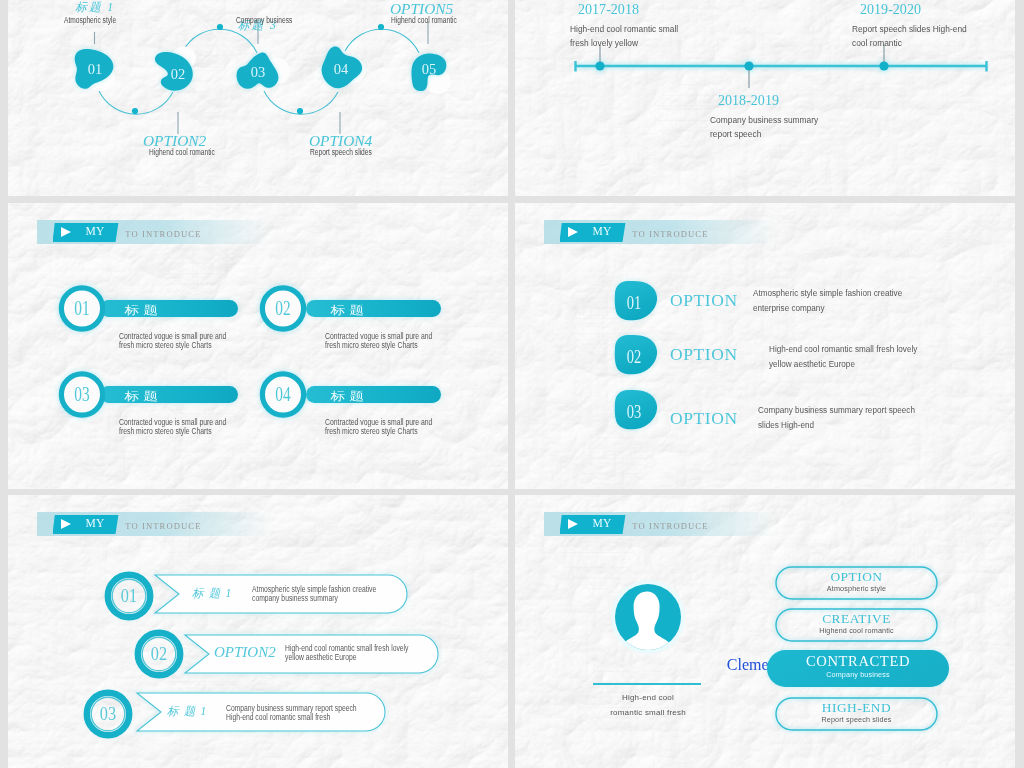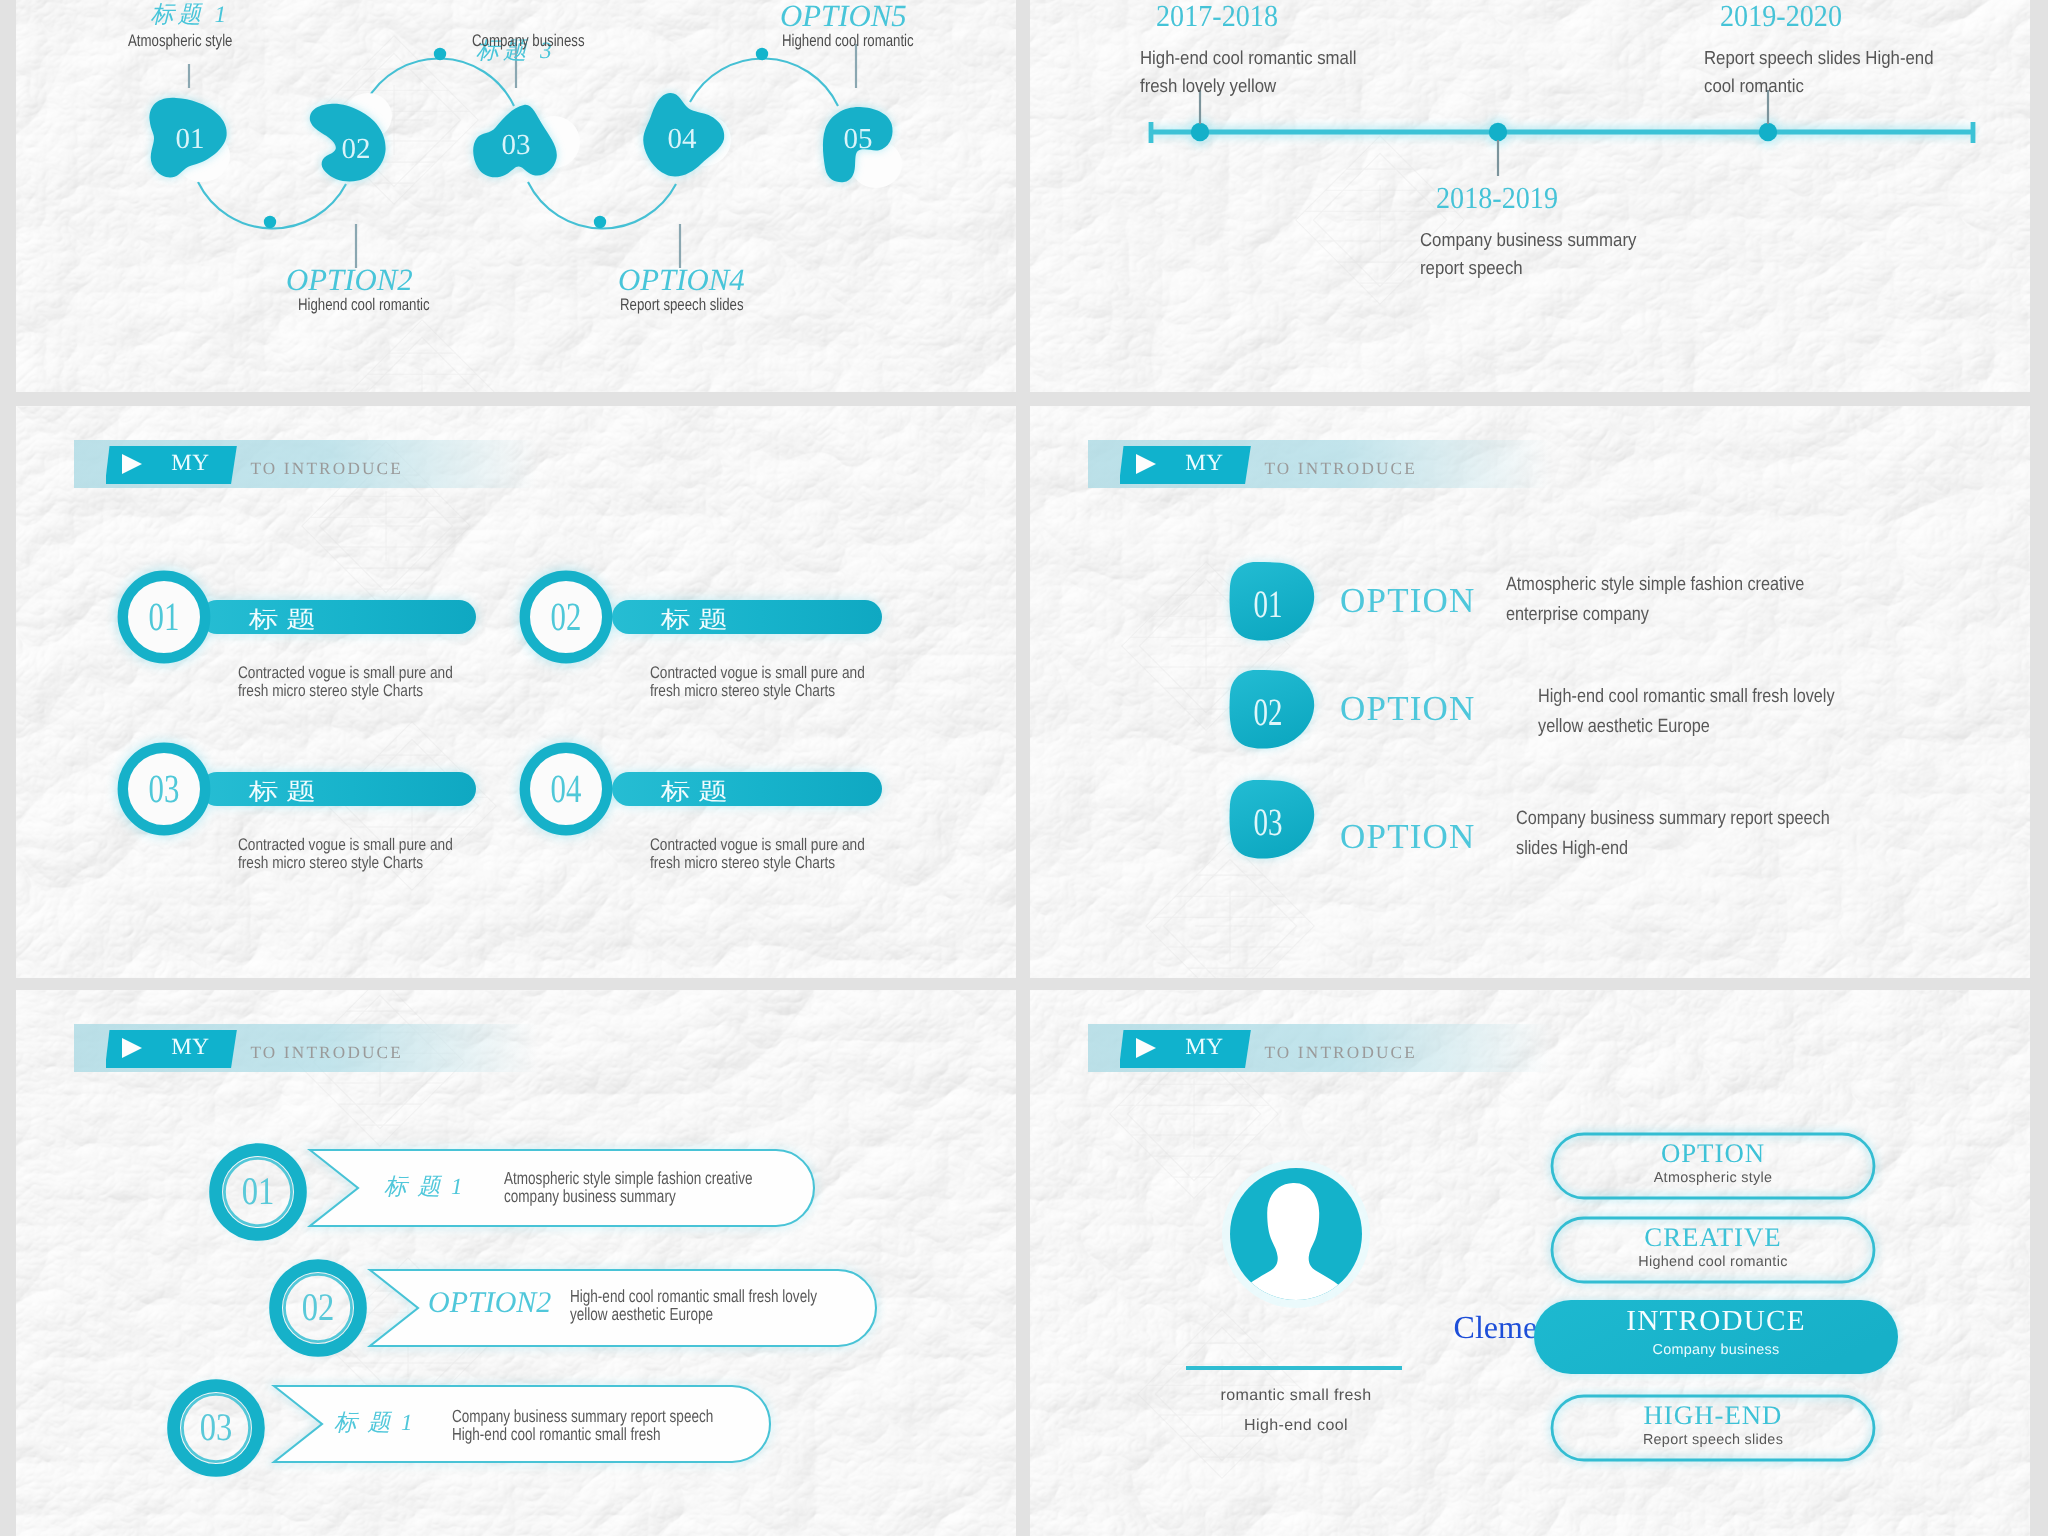--- a/index.html
+++ b/index.html
@@ -547,38 +547,38 @@
   <svg style="position:absolute;left:0;top:0;width:500px;height:286px" viewBox="0 0 500 286">
     <circle cx="133" cy="122" r="37" fill="#e9fafd" opacity=".85"></circle>
     <circle cx="133" cy="122" r="33" fill="#14b2ca"></circle>
     <g clip-path="url(#avClip)" fill="#ffffff">
       <path d="M131.5,96.5 C123.2,96.8 118.6,103.2 118.6,111.5 C118.6,117.6 119.4,122.3 121.2,126 C122.4,128.5 123.5,130.6 123.8,133.2 C124.1,136.2 123.2,138.6 120.2,140.4 C114,144 107.3,147.5 104.4,152.5 C102.2,156.3 101.1,160.5 100.6,165 L162.6,165 C162.1,160.5 161,156.3 158.8,152.5 C155.9,147.5 149.2,144 143,140.4 C140,138.6 139.1,136.2 139.4,133.2 C139.7,130.6 140.8,128.5 142,126 C143.8,122.3 144.6,117.6 144.6,111.5 C144.6,103.2 139.8,96.2 131.5,96.5 Z"></path>
     </g>
   </svg>
   <div style="position:absolute;left:0;top:161px;width:266px;text-align:right;color:#1d4ed8;font-size:16px;font-family:'Liberation Serif',serif">Clement</div>
   <div style="position:absolute;left:78px;top:188px;width:108px;height:1.8px;background:#2fbdd2"></div>
   <div style="position:absolute;left:0;top:195px;width:266px;text-align:center;color:#555;font-size:8px;line-height:15px;letter-spacing:.2px;font-family:'Liberation Sans',sans-serif">
+    <div>High-end cool</div>
     <div>romantic small fresh</div>
-    <div>High-end cool</div>
   </div>
 
   <svg style="position:absolute;left:0;top:0;width:500px;height:286px" viewBox="0 0 500 286">
     <g filter="url(#glowF)" opacity=".45">
       <rect x="261" y="72" width="161" height="32" rx="16" fill="none" stroke="#7fdcee" stroke-width="3"></rect>
       <rect x="261" y="114" width="161" height="32" rx="16" fill="none" stroke="#7fdcee" stroke-width="3"></rect>
       <rect x="252" y="155" width="182" height="37" rx="18.5" fill="#7fdcee"></rect>
       <rect x="261" y="203" width="161" height="32" rx="16" fill="none" stroke="#7fdcee" stroke-width="3"></rect>
     </g>
     <rect x="261" y="72" width="161" height="32" rx="16" fill="none" stroke="#33bdd2" stroke-width="1.4"></rect>
     <rect x="261" y="114" width="161" height="32" rx="16" fill="none" stroke="#33bdd2" stroke-width="1.4"></rect>
     <rect x="252" y="155" width="182" height="37" rx="18.5" fill="url(#pillG)"></rect>
     <rect x="261" y="203" width="161" height="32" rx="16" fill="none" stroke="#33bdd2" stroke-width="1.4"></rect>
   </svg>
   <div class="pill-t" style="left:261px;top:74px;width:161px">OPTION</div>
   <div class="pill-s" style="left:261px;top:89px;width:161px">Atmospheric style</div>
   <div class="pill-t" style="left:261px;top:116px;width:161px">CREATIVE</div>
   <div class="pill-s" style="left:261px;top:131px;width:161px">Highend cool romantic</div>
-  <div class="pill-t act" style="left:252px;top:158px;width:182px">INTRODUCE</div>
+  <div class="pill-t act" style="left:252px;top:158px;width:182px">CONTRACTED</div>
   <div class="pill-s act" style="left:252px;top:175px;width:182px">Company business</div>
   <div class="pill-t" style="left:261px;top:205px;width:161px">HIGH-END</div>
   <div class="pill-s" style="left:261px;top:220px;width:161px">Report speech slides</div>
 </div>
 </div>
 
 </body></html>

